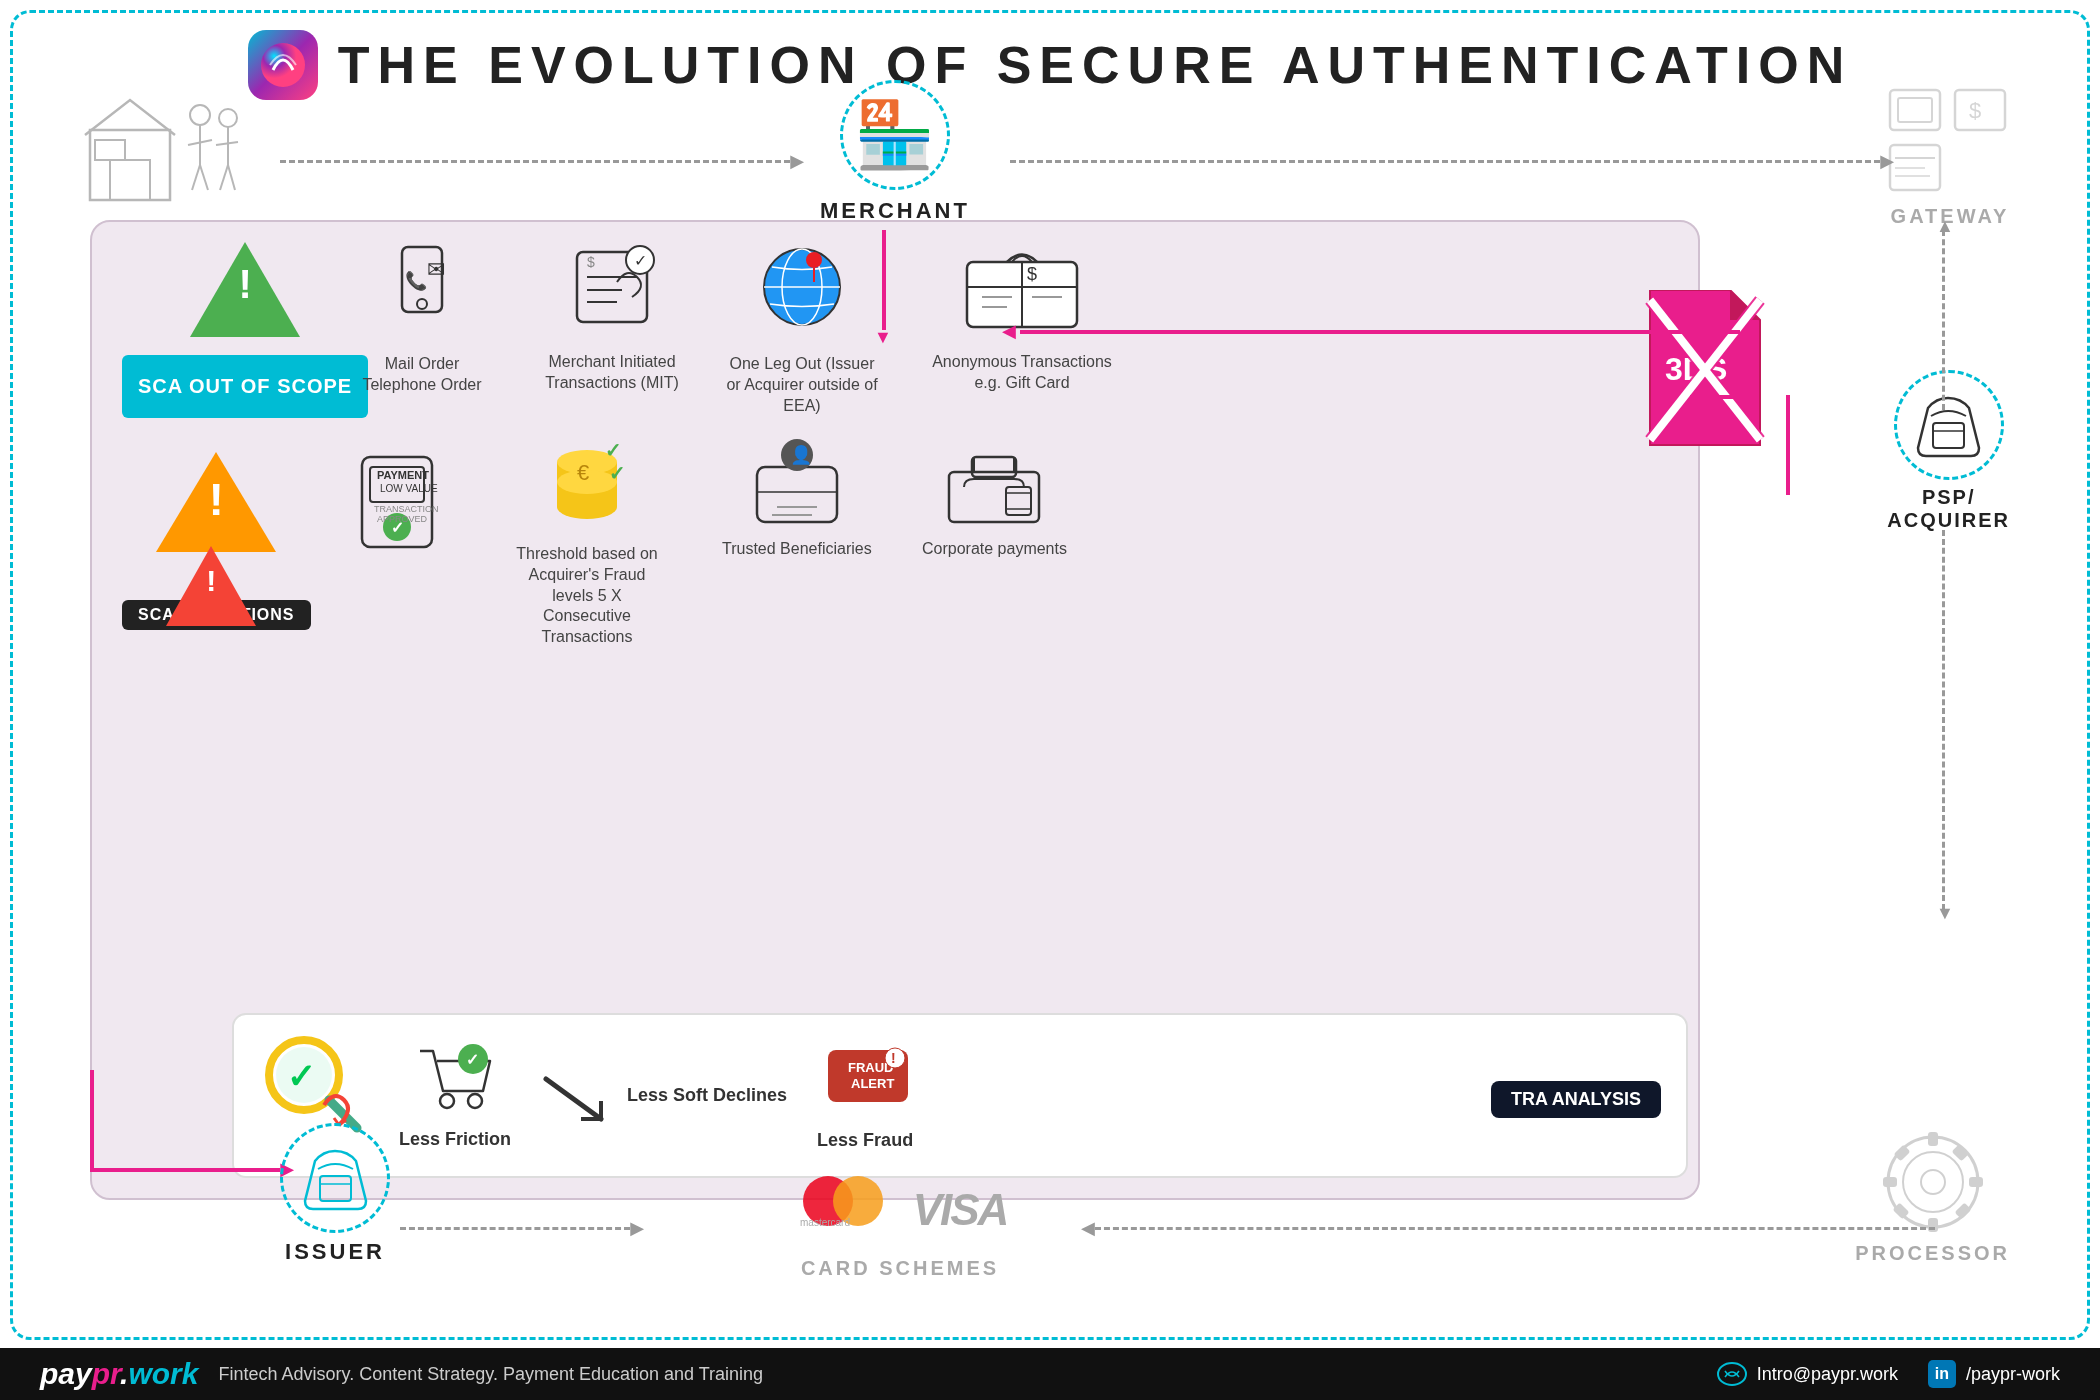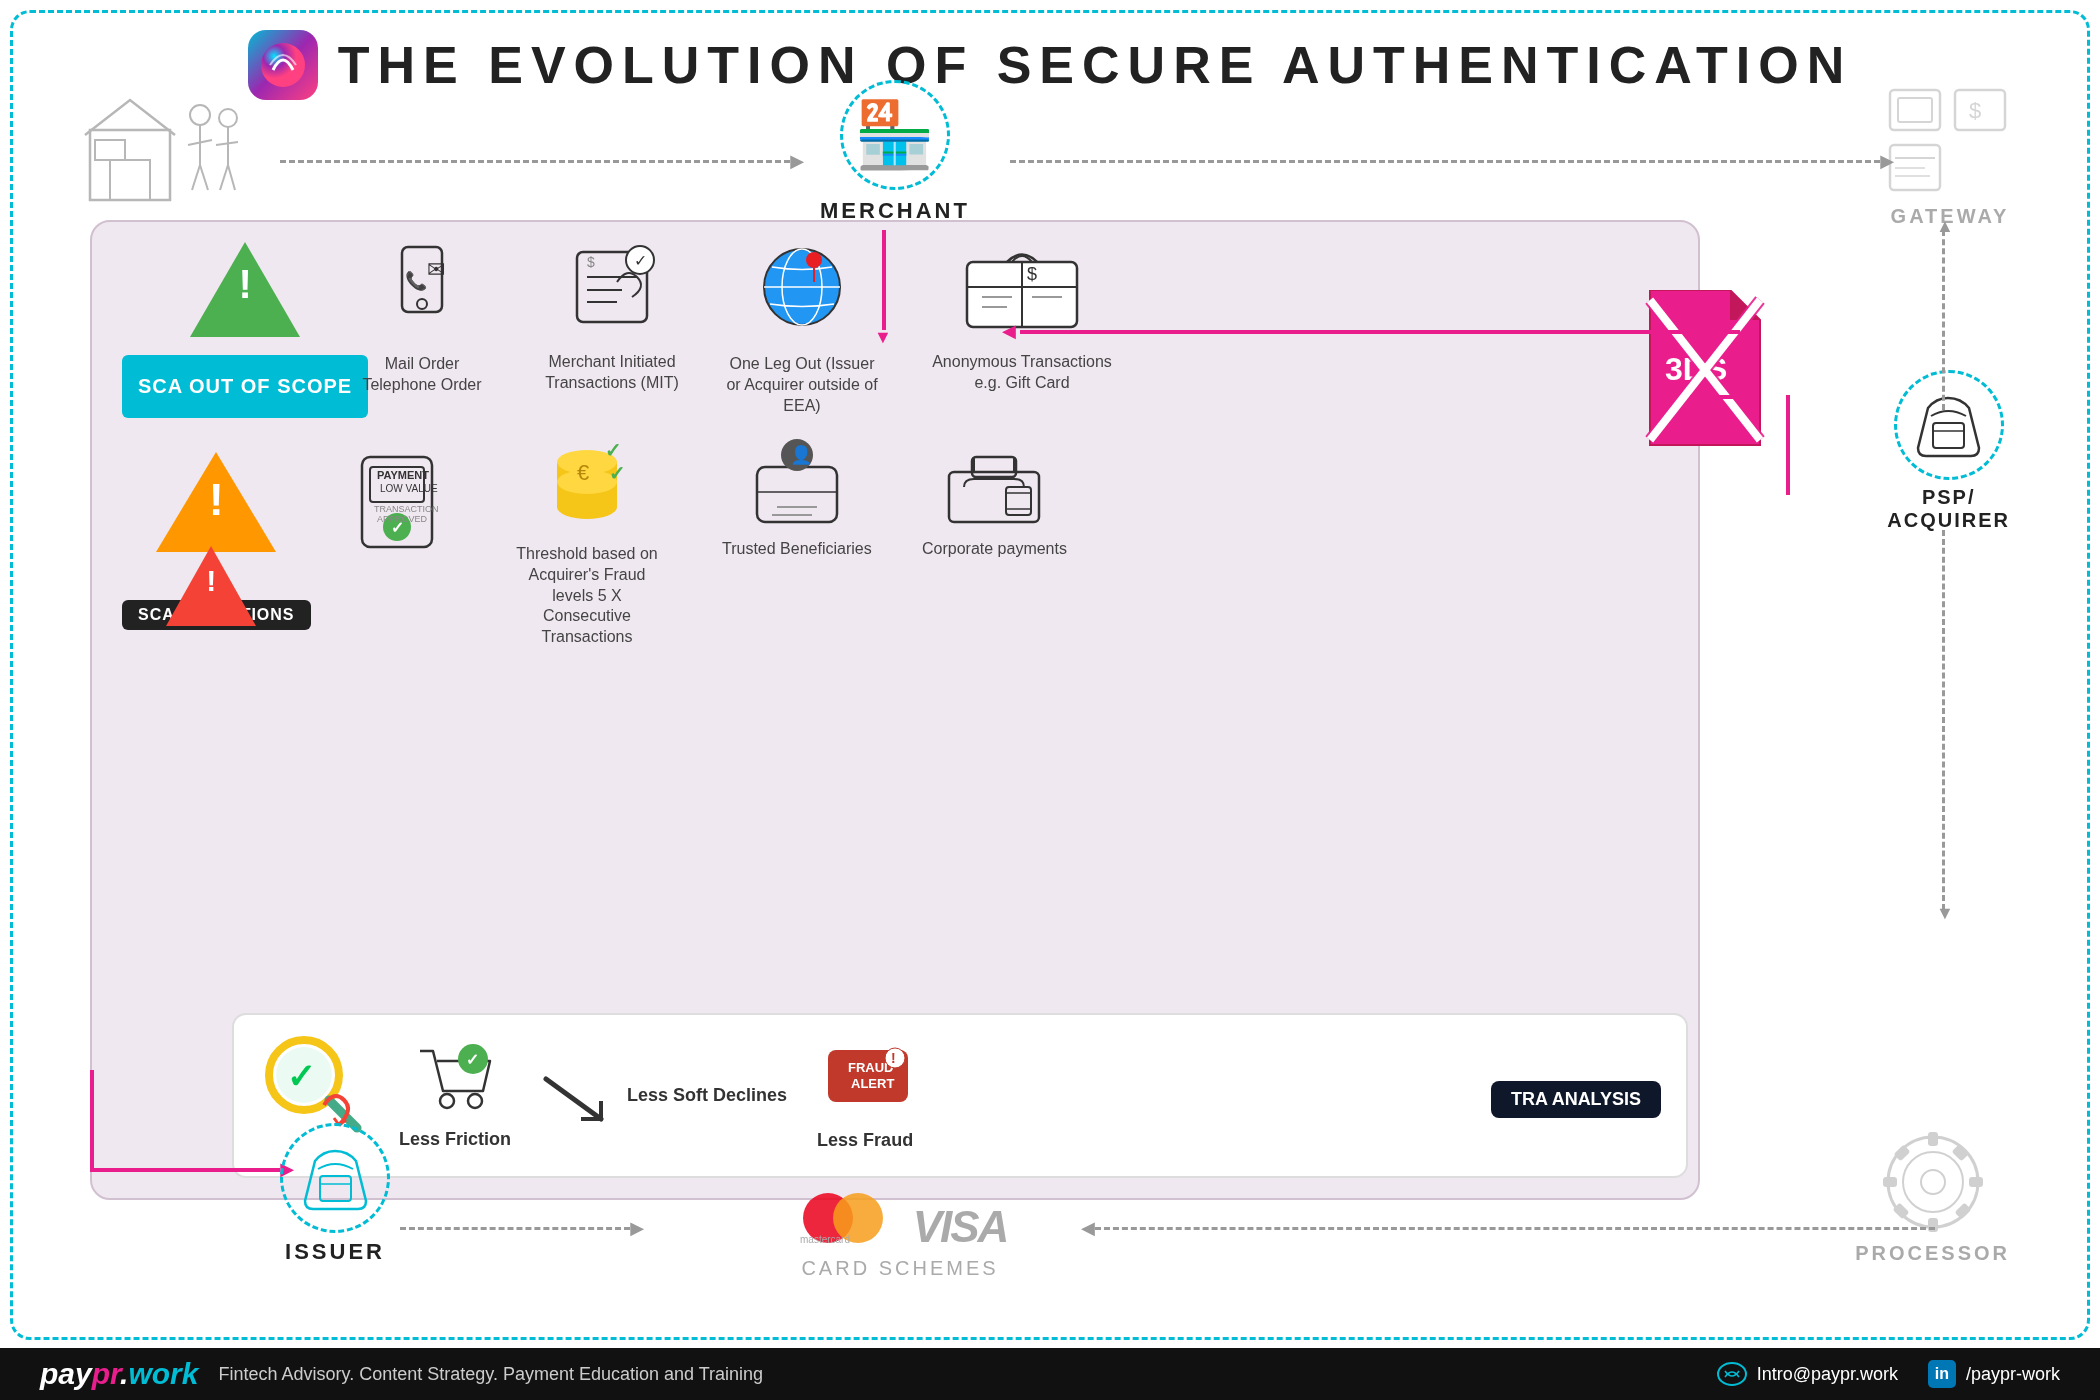--- a/index.html
+++ b/index.html
@@ -151,21 +151,21 @@
     }
 
     
     .card-schemes-area {
       position: absolute;
       bottom: 120px;
       left: 550px; right: 850px;
       display: flex; flex-direction: column; align-items: center;
     }
     .card-schemes-label {
-      font-size: 20px; font-weight: normal; letter-spacing: 3px; color: #aaa; margin-top: 0;
+      font-size: 20px; font-weight: bold; letter-spacing: 3px; color: #aaa; margin-top: 17px;
     }
 
     
     .psp-area {
       position: absolute;
       top: 370px; right: 90px;
       display: flex; flex-direction: column; align-items: center;
     }
     .psp-icon-circle {
       width: 110px; height: 110px;

